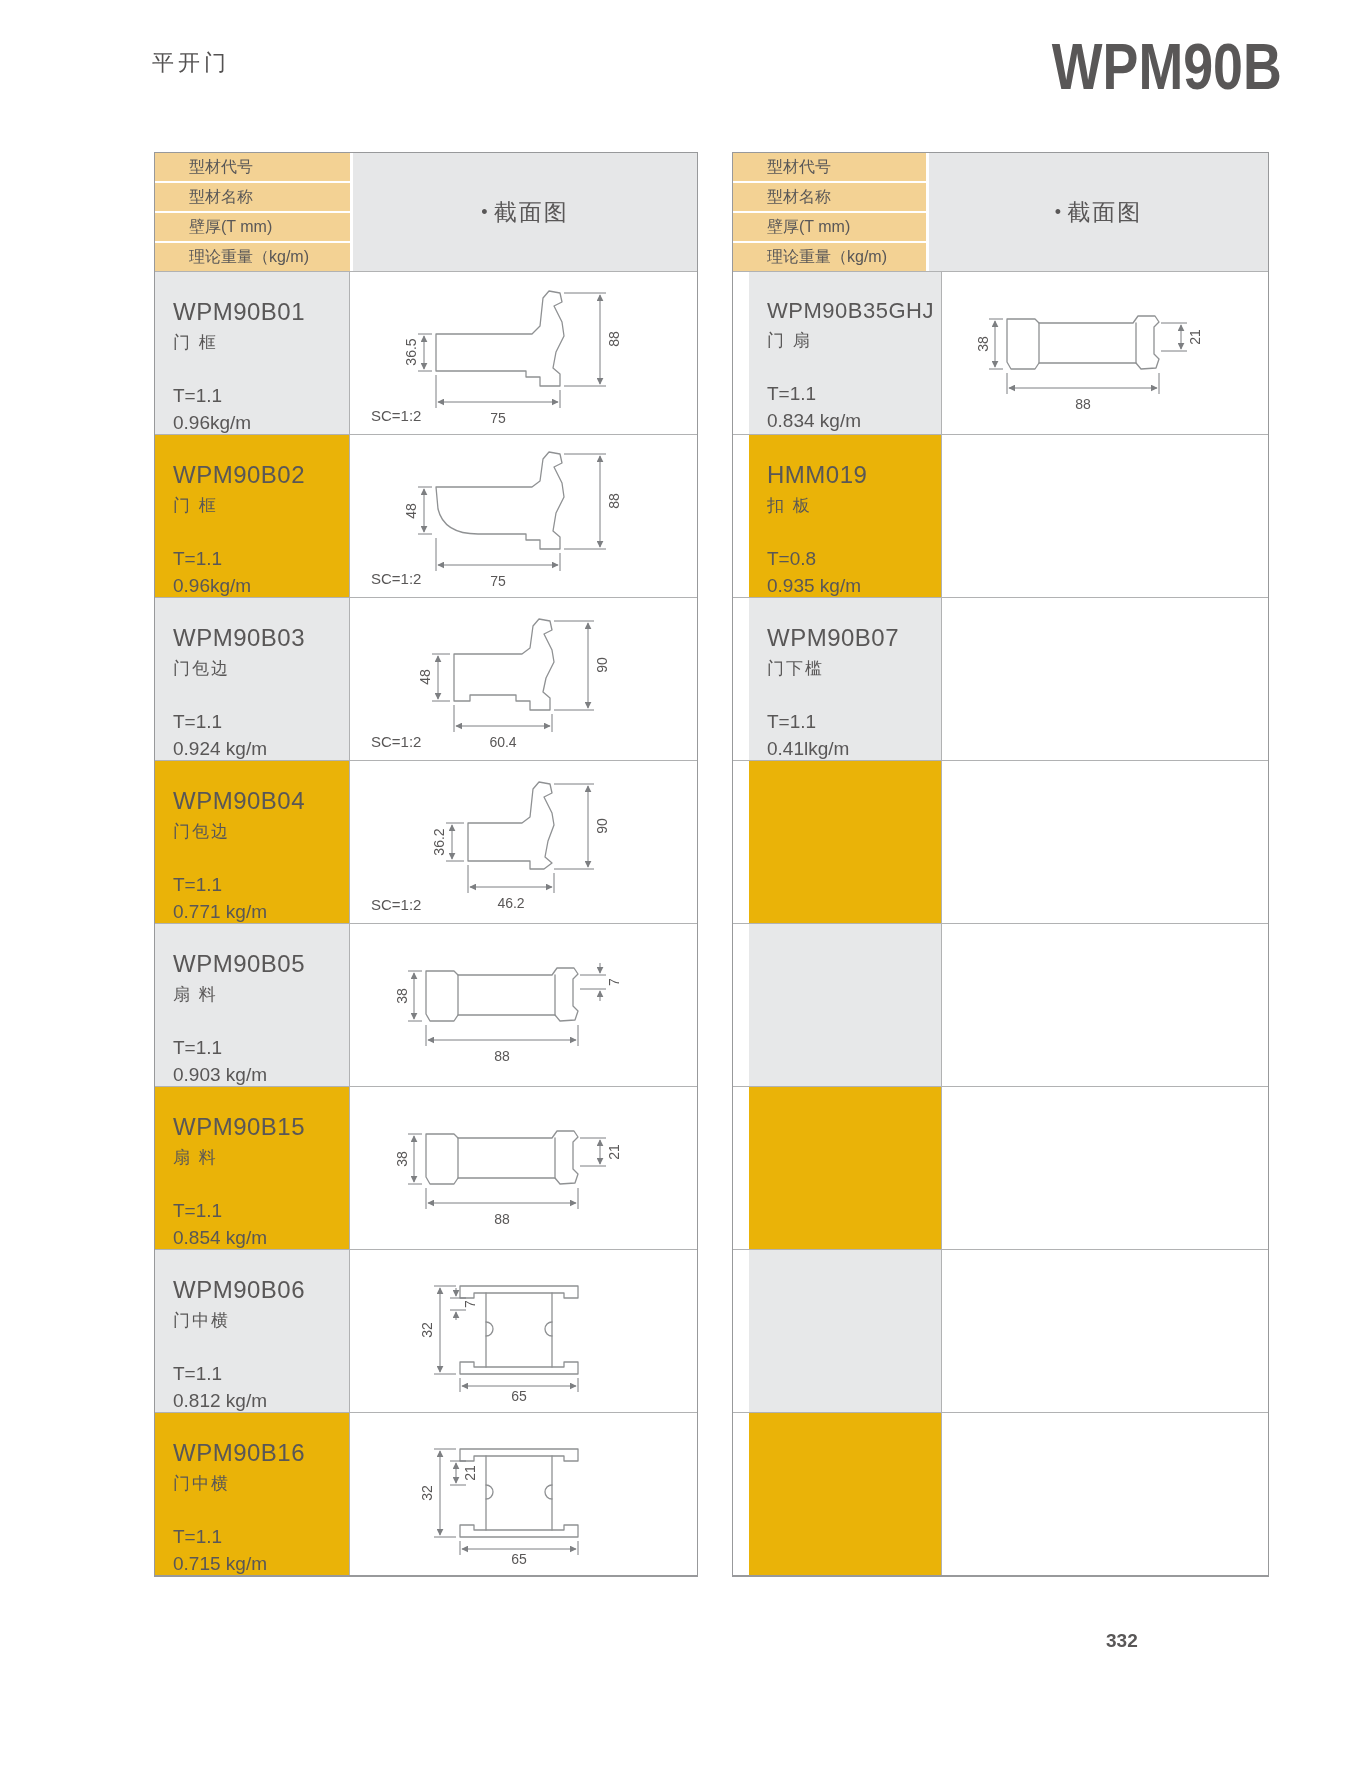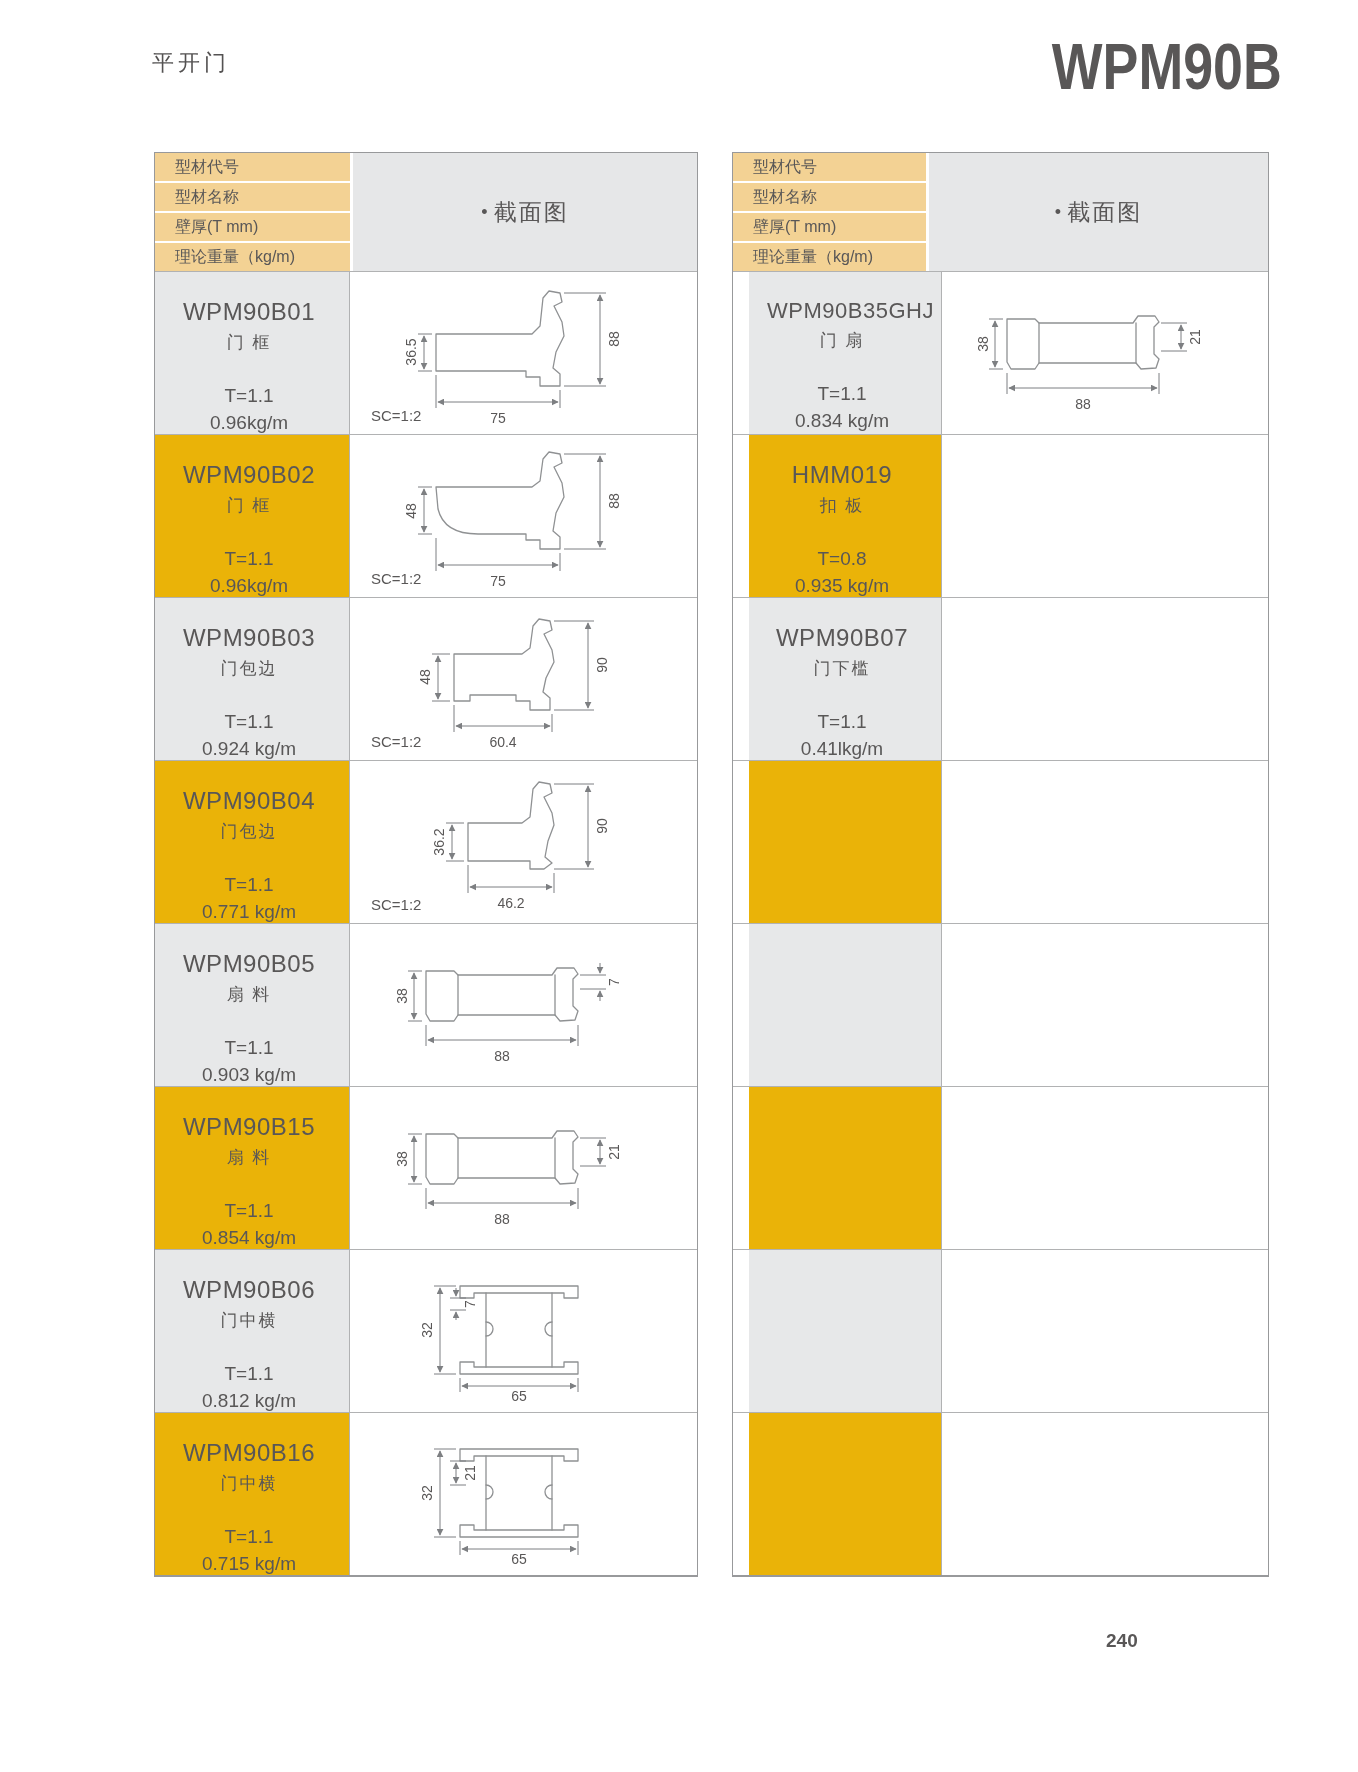--- a/index.html
+++ b/index.html
@@ -23,34 +23,33 @@
     border:1px solid #98999b;border-bottom-width:2px;box-sizing:border-box;
   }
   .ptable.left{left:154px;width:544px;}
   .ptable.right{left:732px;width:537px;}
   .thead{display:flex;height:118px;}
   .thead-label{display:flex;flex-direction:column;}
   .ptable.left .thead-label{width:195px;}
   .ptable.right .thead-label{width:193px;}
   .hrow{
     flex:1;background:#f3d294;border-bottom:2px solid #ffffff;box-sizing:border-box;
-    display:flex;align-items:center;padding-left:20px;font-size:16px;color:#595757;
+    display:flex;align-items:center;padding-left:34px;font-size:16px;color:#595757;
   }
   .hrow:last-child{border-bottom:none;}
   .thead-section{
     flex:1;background:#e6e7e8;border-left:3px solid #ffffff;
     display:flex;align-items:center;justify-content:center;
     font-size:23px;letter-spacing:2px;color:#595757;
   }
   .thead-section .bullet{font-size:18px;margin-right:6px;letter-spacing:0;}
   .row{display:flex;height:163px;border-top:1px solid #b1b2b3;box-sizing:border-box;}
   .label-cell{
     box-sizing:border-box;border-right:1px solid #b1b2b3;
     padding:26px 24px 0 18px;
-    text-align:center;
   }
   .ptable.left .label-cell{width:195px;}
   .ptable.right .label-cell{width:193px;margin-left:16px;}
   .bg-gray{background:#e7e8e9;}
   .bg-tan{background:#eab308;}
   .diagram-cell{
     flex:1;position:relative;background:#ffffff;
     display:flex;align-items:center;justify-content:center;
   }
   .code{font-size:24px;letter-spacing:0.5px;color:#595757;}
@@ -460,13 +459,13 @@
   <div class="row">
     <div class="label-cell bg-gray"></div>
     <div class="diagram-cell"></div>
   </div>
   <div class="row">
     <div class="label-cell bg-tan"></div>
     <div class="diagram-cell"></div>
   </div>
 </div>
 
-<div class="page-number">240</div>
+<div class="page-number">332</div>
 
 </body></html>

